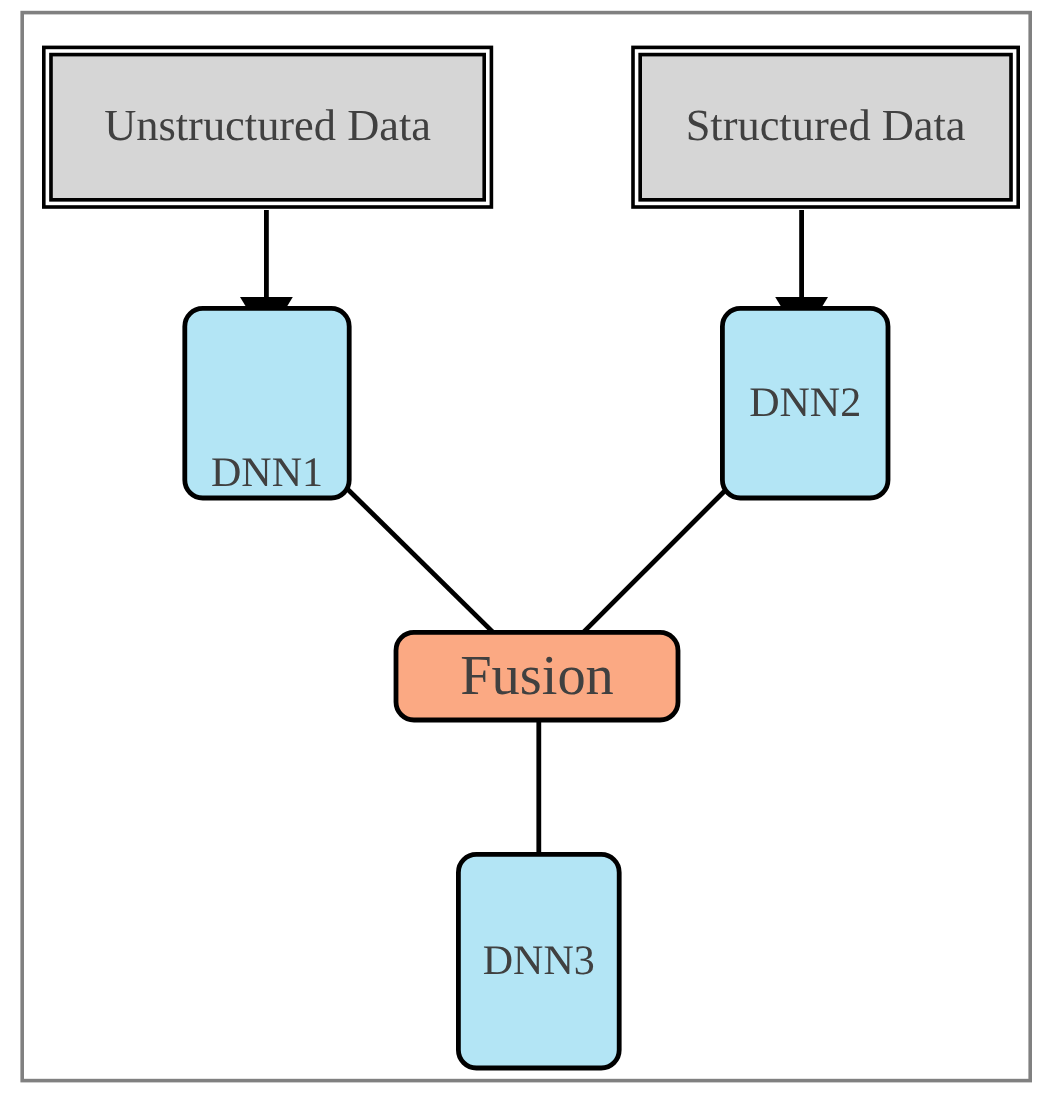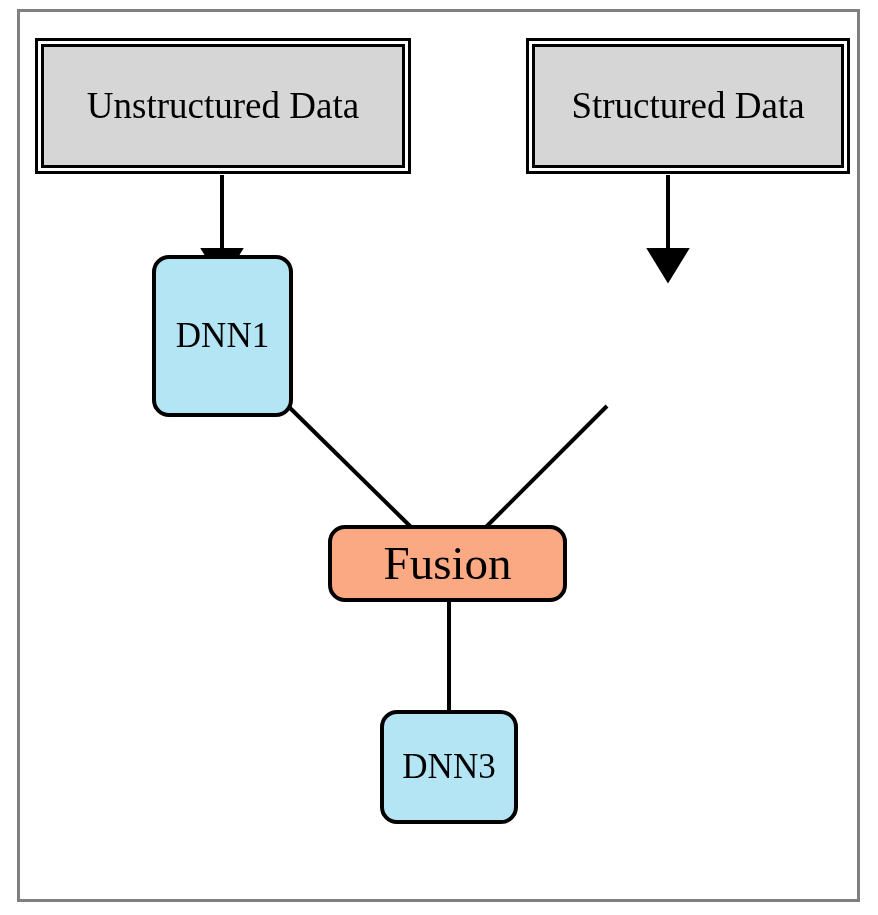--- a/index.html
+++ b/index.html
@@ -39,21 +39,21 @@
     width: 878px;
     height: 915px;
   }
 
   .node {
     position: absolute;
     box-sizing: border-box;
     display: flex;
     align-items: center;
     justify-content: center;
-    color: #000000;
+    color: #404040;
     text-align: center;
     line-height: 1.1;
     white-space: nowrap;
   }
 
   
   .data-box {
     background: #d6d6d6;
     border: 3px solid #000000;
     outline: 3px solid #000000;
@@ -103,26 +103,29 @@
   </svg>
 
   <div class="node data-box" style="left:41px; top:44px; width:364px; height:124px;">
     <span>Unstructured Data</span>
   </div>
 
   <div class="node data-box" style="left:532px; top:44px; width:312px; height:124px;">
     <span>Structured Data</span>
   </div>
 
-  <div class="node dnn-box" style="left:152px; top:255px; width:141px; height:162px;">
+  <div class="node dnn-box" style="left:152px; top:255px; width:141px; height:162px;align-items:flex-end;">
     <span>DNN1</span>
   </div>
 
+  <div class="node dnn-box" style="left:600px; top:255px; width:142px; height:162px;">
+    <span>DNN2</span>
+  </div>
 
   <div class="node fusion-box" style="left:328px; top:525px; width:239px; height:77px;">
     <span>Fusion</span>
   </div>
 
-  <div class="node dnn-box" style="left:380px; top:710px; width:138px; height:114px;">
+  <div class="node dnn-box" style="left:380px; top:710px; width:138px; height:182px;">
     <span>DNN3</span>
   </div>
 
 </div>
 
 </body></html>

